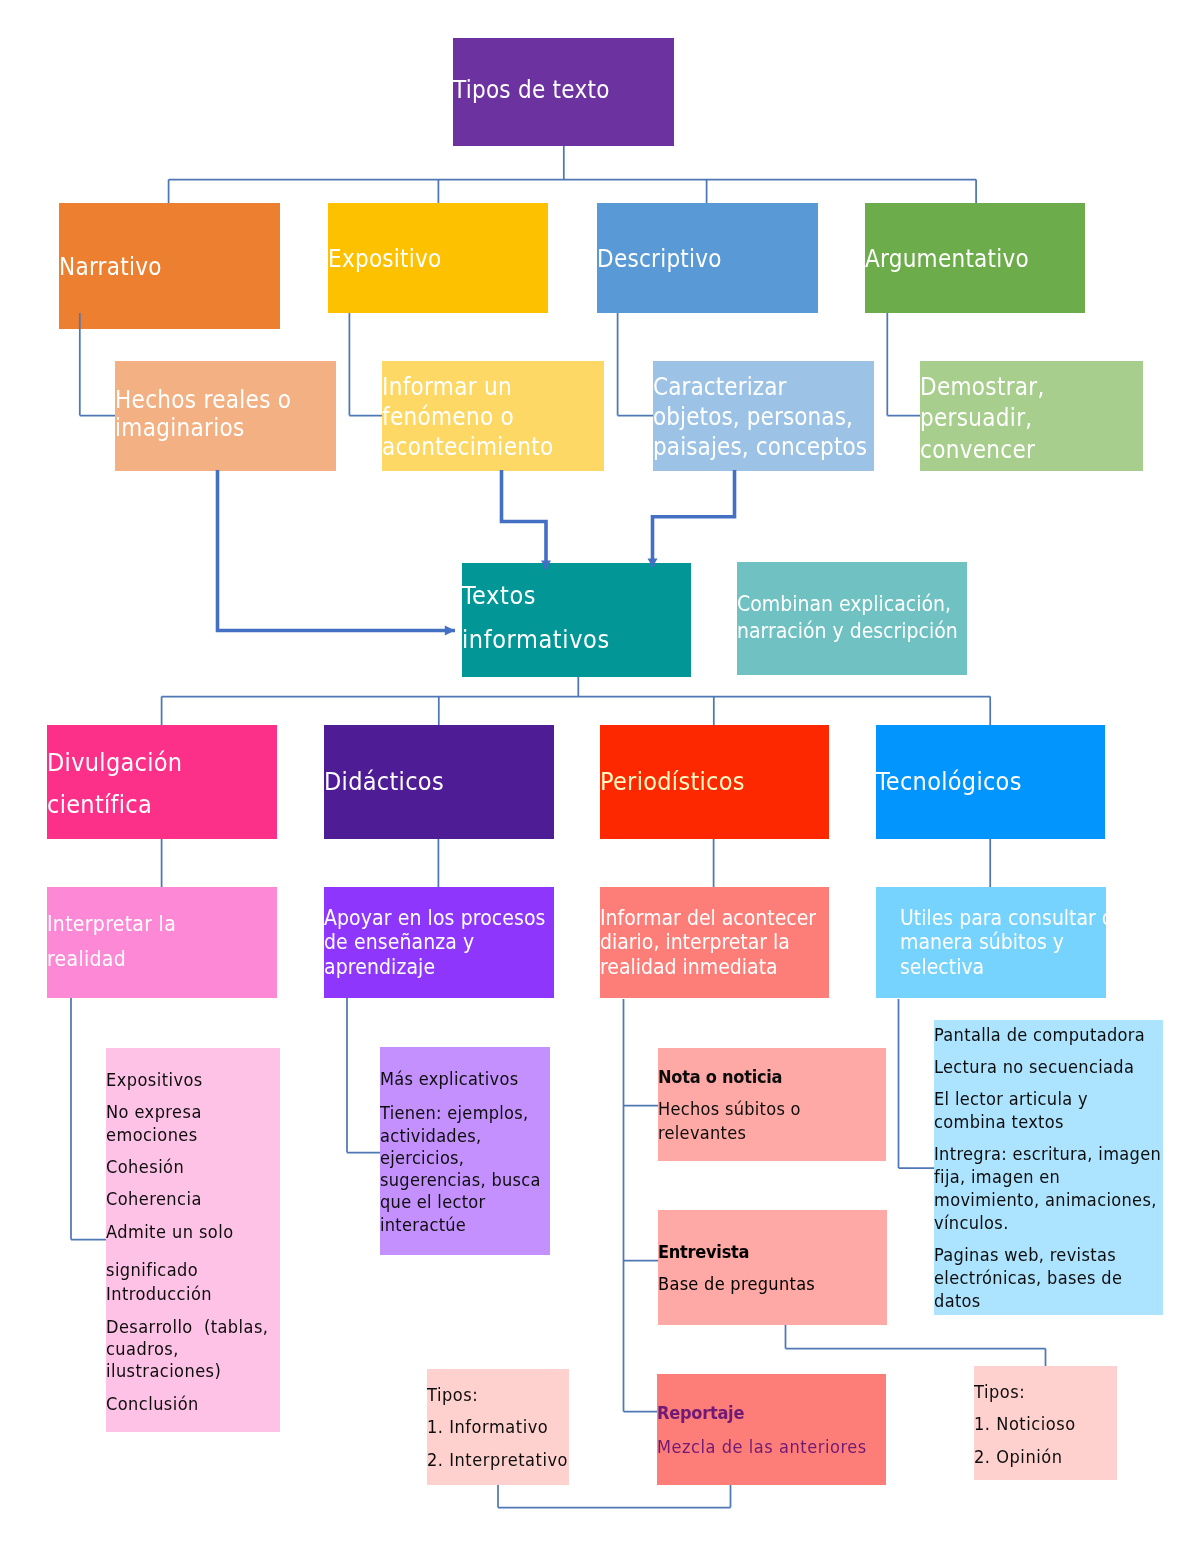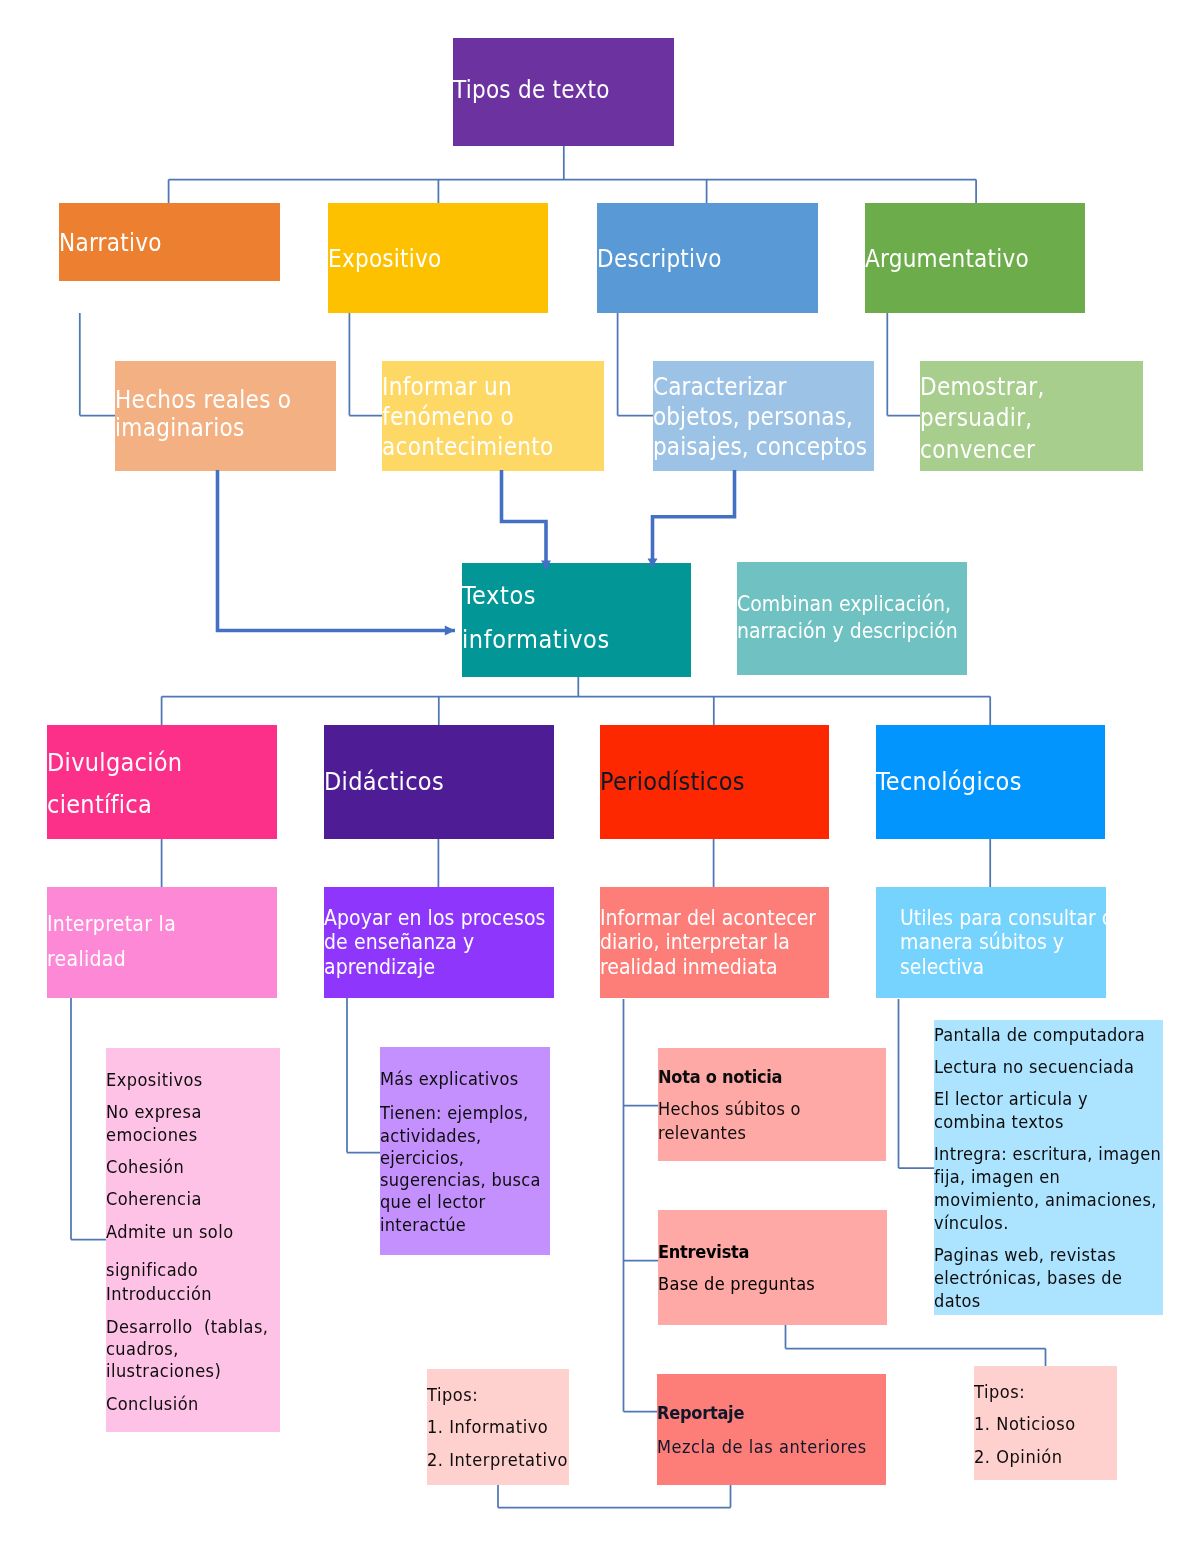--- a/index.html
+++ b/index.html
@@ -71,21 +71,21 @@
         <path d="M541,560.6 L546,569 L551,560.6 Z" fill="#4470C4"></path>
         <polyline points="734.5,470 734.5,516.8 652.5,516.8 652.5,567" fill="none" stroke="#4470C4" stroke-width="3.6" stroke-linecap="butt" stroke-linejoin="miter"></polyline>
         <path d="M647.5,558.6 L652.5,567 L657.5,558.6 Z" fill="#4470C4"></path>
       </g>
   </svg>
   <div class="node" style="left: 453px; top: 38px; width: 221px; height: 108px; background: rgb(108, 51, 160); color: rgb(255, 255, 255); font-size: 24px; line-height: 1.22; letter-spacing: 0.25px;">
     <div class="p" style="position: relative; top: -1.5px;">
         <span class="ln">Tipos de texto</span>
       </div>
   </div>
-  <div class="node" style="left: 59px; top: 203px; width: 221px; height: 78px; background: rgb(237, 128, 48); color: rgb(255, 255, 255); font-size: 24px; line-height: 1.22; letter-spacing: 0.25px;">
+  <div class="node" style="left: 59px; top: 203px; width: 221px; height: 126px; background: rgb(237, 128, 48); color: rgb(255, 255, 255); font-size: 24px; line-height: 1.22; letter-spacing: 0.25px;">
     <div class="p" style="position: relative; top: 2px;">
         <span class="ln">Narrativo</span>
       </div>
   </div>
   <div class="node" style="left: 328px; top: 203px; width: 220px; height: 110px; background: rgb(254, 193, 0); color: rgb(255, 255, 255); font-size: 24px; line-height: 1.22; letter-spacing: 0.25px;">
     <div class="p" style="position: relative; top: 2px;">
         <span class="ln">Expositivo</span>
       </div>
   </div>
   <div class="node" style="left: 597px; top: 203px; width: 221px; height: 110px; background: rgb(89, 153, 213); color: rgb(255, 255, 255); font-size: 24px; line-height: 1.22; letter-spacing: 0.25px;">
@@ -141,21 +141,21 @@
     <div class="p" style="position: relative; top: 2px;">
         <span class="ln">Divulgación</span>
         <span class="ln">científica</span>
       </div>
   </div>
   <div class="node" style="left: 324px; top: 725px; width: 230px; height: 114px; background: rgb(78, 28, 149); color: rgb(255, 255, 255); font-size: 25px; line-height: 1.22; letter-spacing: 0.3px;">
     <div class="p">
         <span class="ln">Didácticos</span>
       </div>
   </div>
-  <div class="node" style="left: 600px; top: 725px; width: 229px; height: 114px; background: rgb(253, 40, 0); color: #0f172a; font-size: 25px; line-height: 1.22; letter-spacing: 0.3px;">
+  <div class="node" style="left: 600px; top: 725px; width: 229px; height: 114px; background: rgb(253, 40, 0); color: #fef9c3; font-size: 25px; line-height: 1.22; letter-spacing: 0.3px;">
     <div class="p">
         <span class="ln">Periodísticos</span>
       </div>
   </div>
   <div class="node" style="left: 876px; top: 725px; width: 229px; height: 114px; background: rgb(3, 149, 254); color: rgb(255, 255, 255); font-size: 25px; line-height: 1.22; letter-spacing: 0.3px;">
     <div class="p">
         <span class="ln">Tecnológicos</span>
       </div>
   </div>
   <div class="node" style="left: 47px; top: 887px; width: 230px; height: 111px; background: rgb(253, 136, 214); color: rgb(255, 255, 255); font-size: 21px; line-height: 1.64; letter-spacing: 0.3px;">
@@ -240,21 +240,21 @@
       </div>
   </div>
   <div class="node" style="left: 658px; top: 1210px; width: 229px; height: 115px; background: rgb(254, 169, 165); color: #000000; font-size: 18px; line-height: 1.28; letter-spacing: 0.3px;">
     <div class="p b" style="letter-spacing: -0.25px;">
         <span class="ln">Entrevista</span>
       </div>
     <div class="p" style="margin-top: 8px;">
         <span class="ln">Base de preguntas</span>
       </div>
   </div>
-  <div class="node" style="left: 657px; top: 1374px; width: 229px; height: 111px; background: rgb(253, 126, 120); color: #0f172a; font-size: 18px; line-height: 1.28; letter-spacing: 0.55px;">
+  <div class="node" style="left: 657px; top: 1374px; width: 229px; height: 111px; background: rgb(253, 126, 120); color: #701a75; font-size: 18px; line-height: 1.28; letter-spacing: 0.55px;">
     <div class="p b" style="letter-spacing: -0.25px;">
         <span class="ln">Reportaje</span>
       </div>
     <div class="p" style="margin-top: 11px;">
         <span class="ln">Mezcla de las anteriores</span>
       </div>
   </div>
   <div class="node" style="left: 934px; top: 1020px; width: 229px; height: 295px; background: rgb(172, 227, 254); color: rgb(13, 13, 13); font-size: 18px; line-height: 1.28; letter-spacing: 0.35px;">
     <div class="p">
         <span class="ln">Pantalla de computadora</span>

